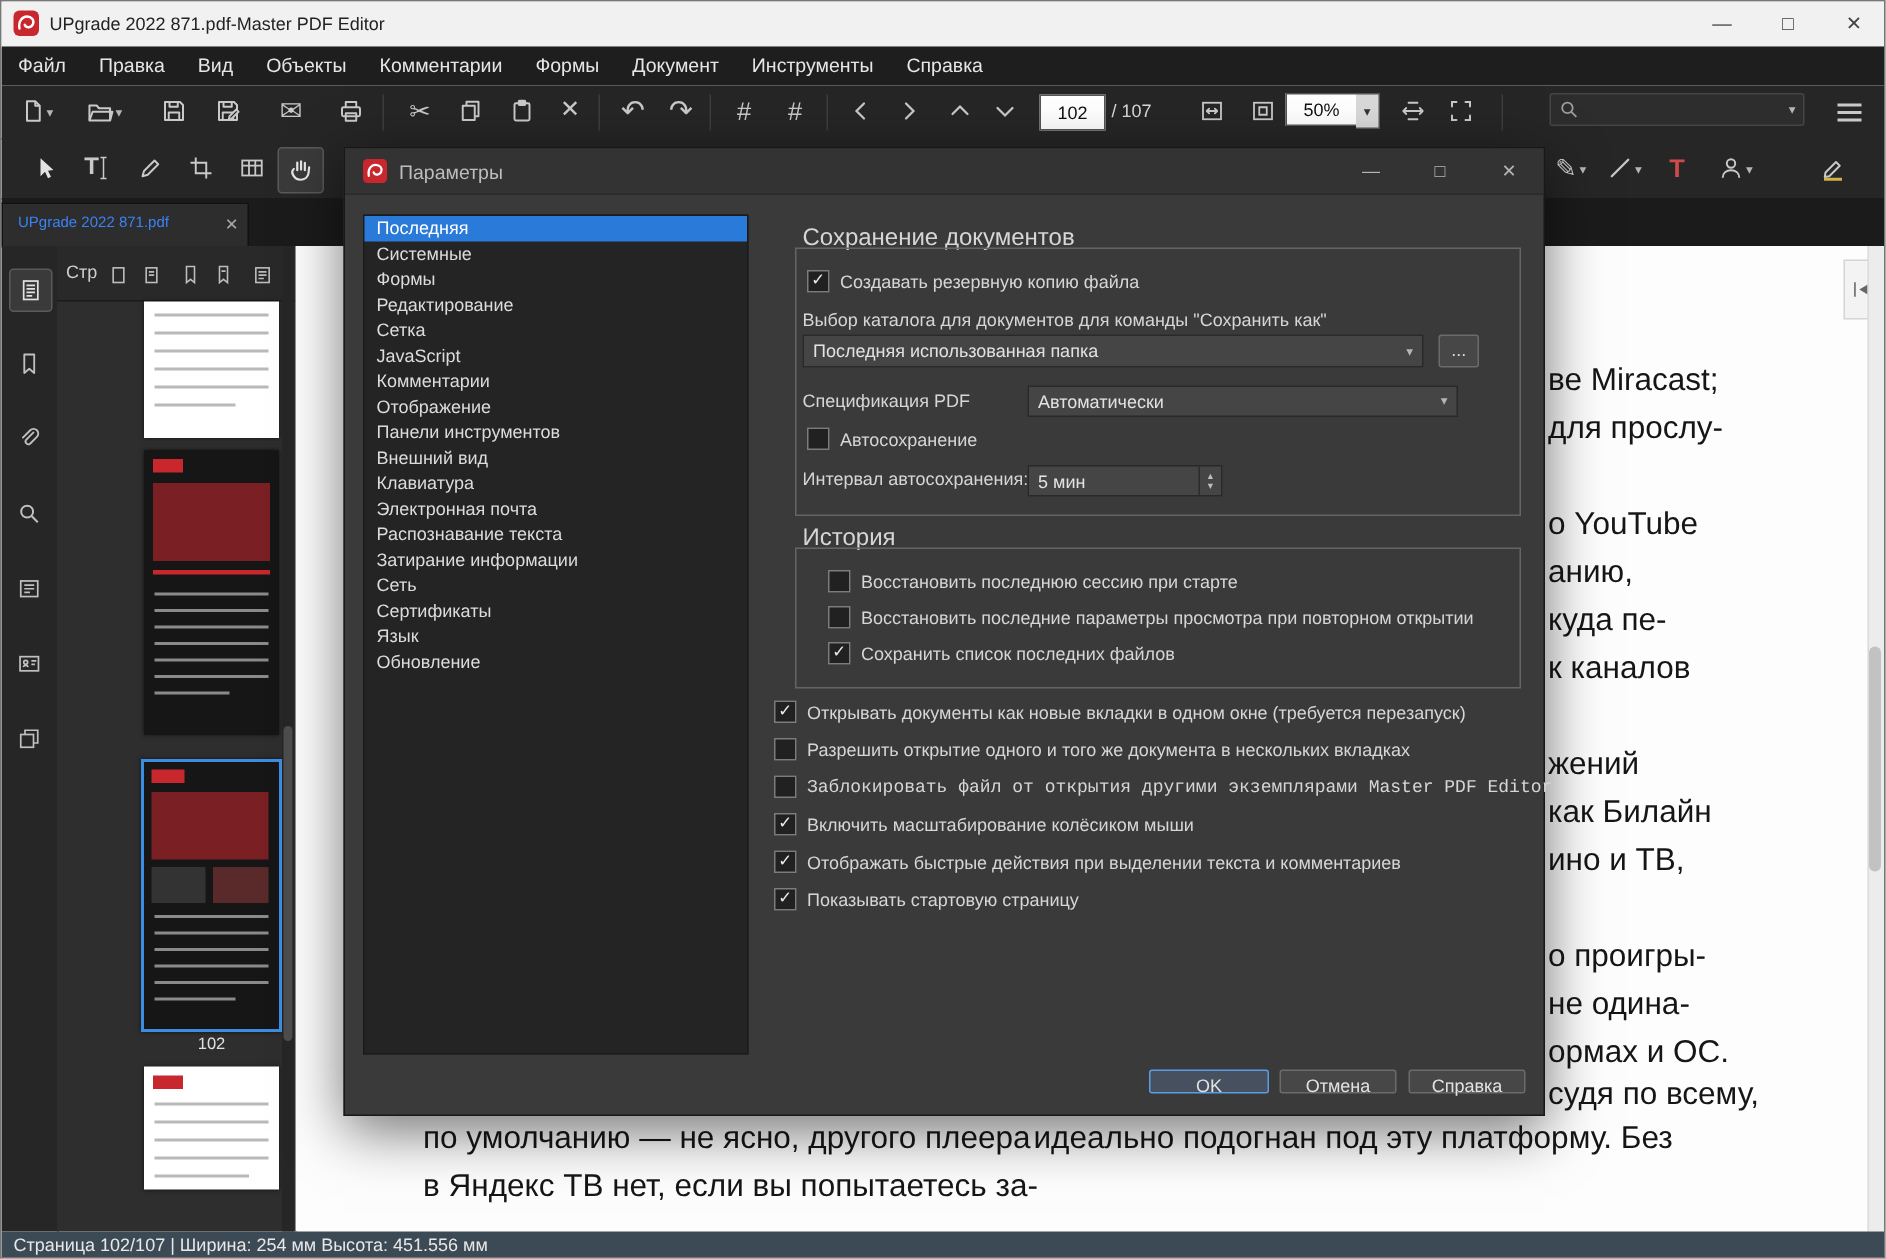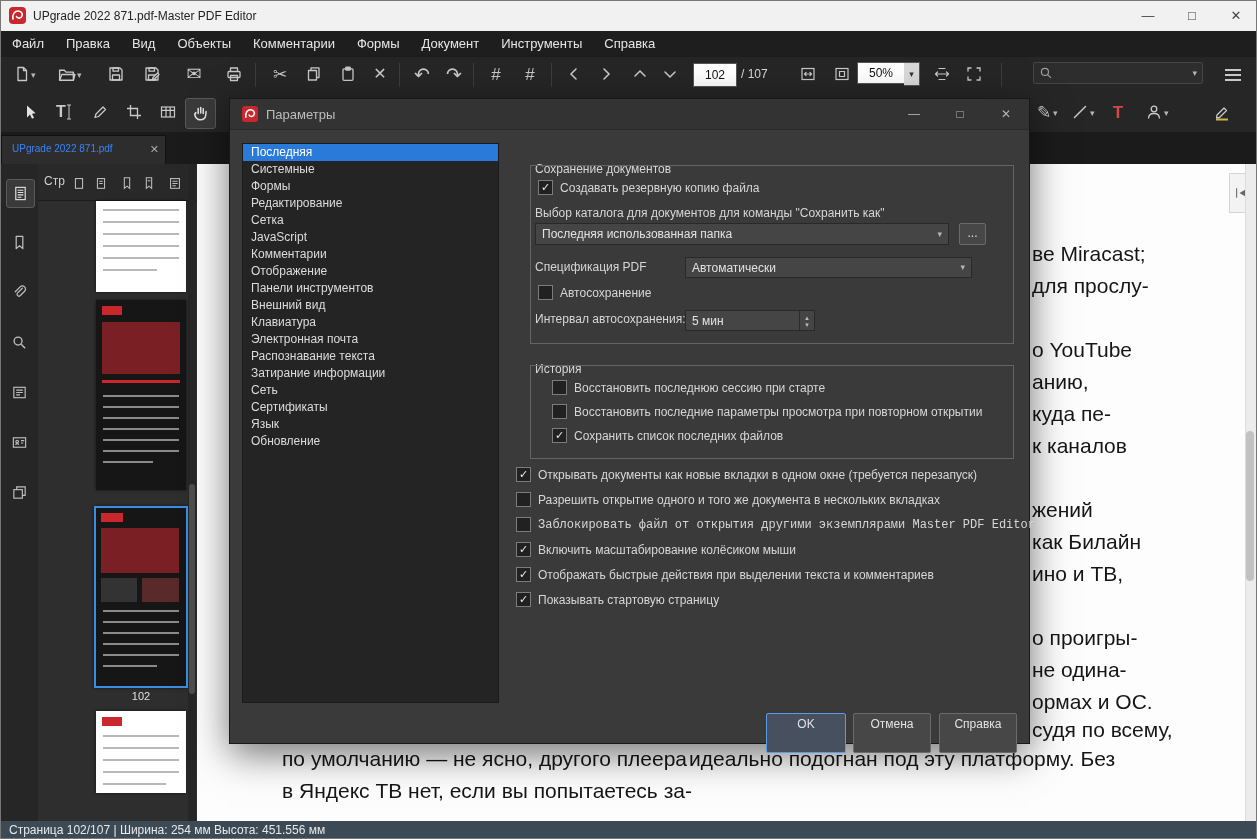--- a/index.html
+++ b/index.html
@@ -54,36 +54,36 @@
   .dialog{left:228px;top:97px;width:799px;height:644px;background:#3a3a3a;border:1px solid #181818;box-shadow:0 10px 36px rgba(0,0,0,.55);}
   .dtitlebar{left:0;top:0;width:799px;height:30px;background:#333;border-bottom:1px solid #2a2a2a;}
   .dlogo{left:12px;top:7px;width:16px;height:16px;background:#c9272e;border-radius:3px;}
   .dlogo svg{display:block;margin:2px;}
   .dtitle{left:36px;top:8px;font-size:13px;color:#bdbdbd;}
   .dwinbtn{width:34px;height:30px;text-align:center;line-height:30px;font-size:12px;color:#b5b5b5;}
   .catlist{left:12px;top:44px;width:257px;height:560px;background:#242424;border:1px solid #1b1b1b;box-sizing:border-box;}
   .catitem{height:17px;line-height:17px;padding-left:8px;font-size:12px;color:#dcdcdc;}
   .catsel{background:#2a7ada;color:#fff;}
   .gbox{border:1px solid #646464;}
-  .gtitle{font-size:12px;color:#d6d6d6;margin-top:12px;}
+  .gtitle{font-size:16px;color:#d6d6d6;}
   .dlabel{font-size:12px;color:#d6d6d6;white-space:nowrap;}
   .cbrow{display:flex;align-items:center;gap:7px;}
   .cb{width:13px;height:13px;background:#212121;border:1px solid #7c7c7c;color:#ececec;
       font-size:11px;line-height:13px;text-align:center;flex:0 0 13px;box-sizing:content-box;}
   .combo{height:22px;background:#454545;border:1px solid #292929;display:flex;align-items:center;
       padding:0 6px;box-sizing:border-box;color:#e2e2e2;font-size:12px;}
   .combo .cval{flex:1;white-space:nowrap;overflow:hidden;}
   .spin{height:21px;background:#454545;border:1px solid #292929;display:flex;align-items:center;
       padding:0 0 0 6px;box-sizing:border-box;color:#e2e2e2;font-size:12px;}
   .spin .sval{flex:1;}
   .spinarrows{width:14px;height:100%;border-left:1px solid #2c2c2c;display:flex;flex-direction:column;
       align-items:center;justify-content:center;color:#bdbdbd;font-size:7px;line-height:7px;}
   .browsebtn{width:27px;height:22px;background:#474747;border:1px solid #6b6b6b;color:#ddd;
       font-size:12px;text-align:center;line-height:18px;box-sizing:border-box;border-radius:2px;}
-  .dlgbtn{height:40px;background:#474747;border:1px solid #6b6b6b;color:#e2e2e2;font-size:12px;
+  .dlgbtn{height:16px;background:#474747;border:1px solid #6b6b6b;color:#e2e2e2;font-size:12px;
       text-align:center;line-height:20px;box-sizing:border-box;border-radius:2px;}
   .okbtn{background:#46505e;border-color:#5c9ce6;}
 </style>
 </head>
 <body>
 
 <div class="window">
 
   <div class="abs titlebar">
     <div class="abs logo">

